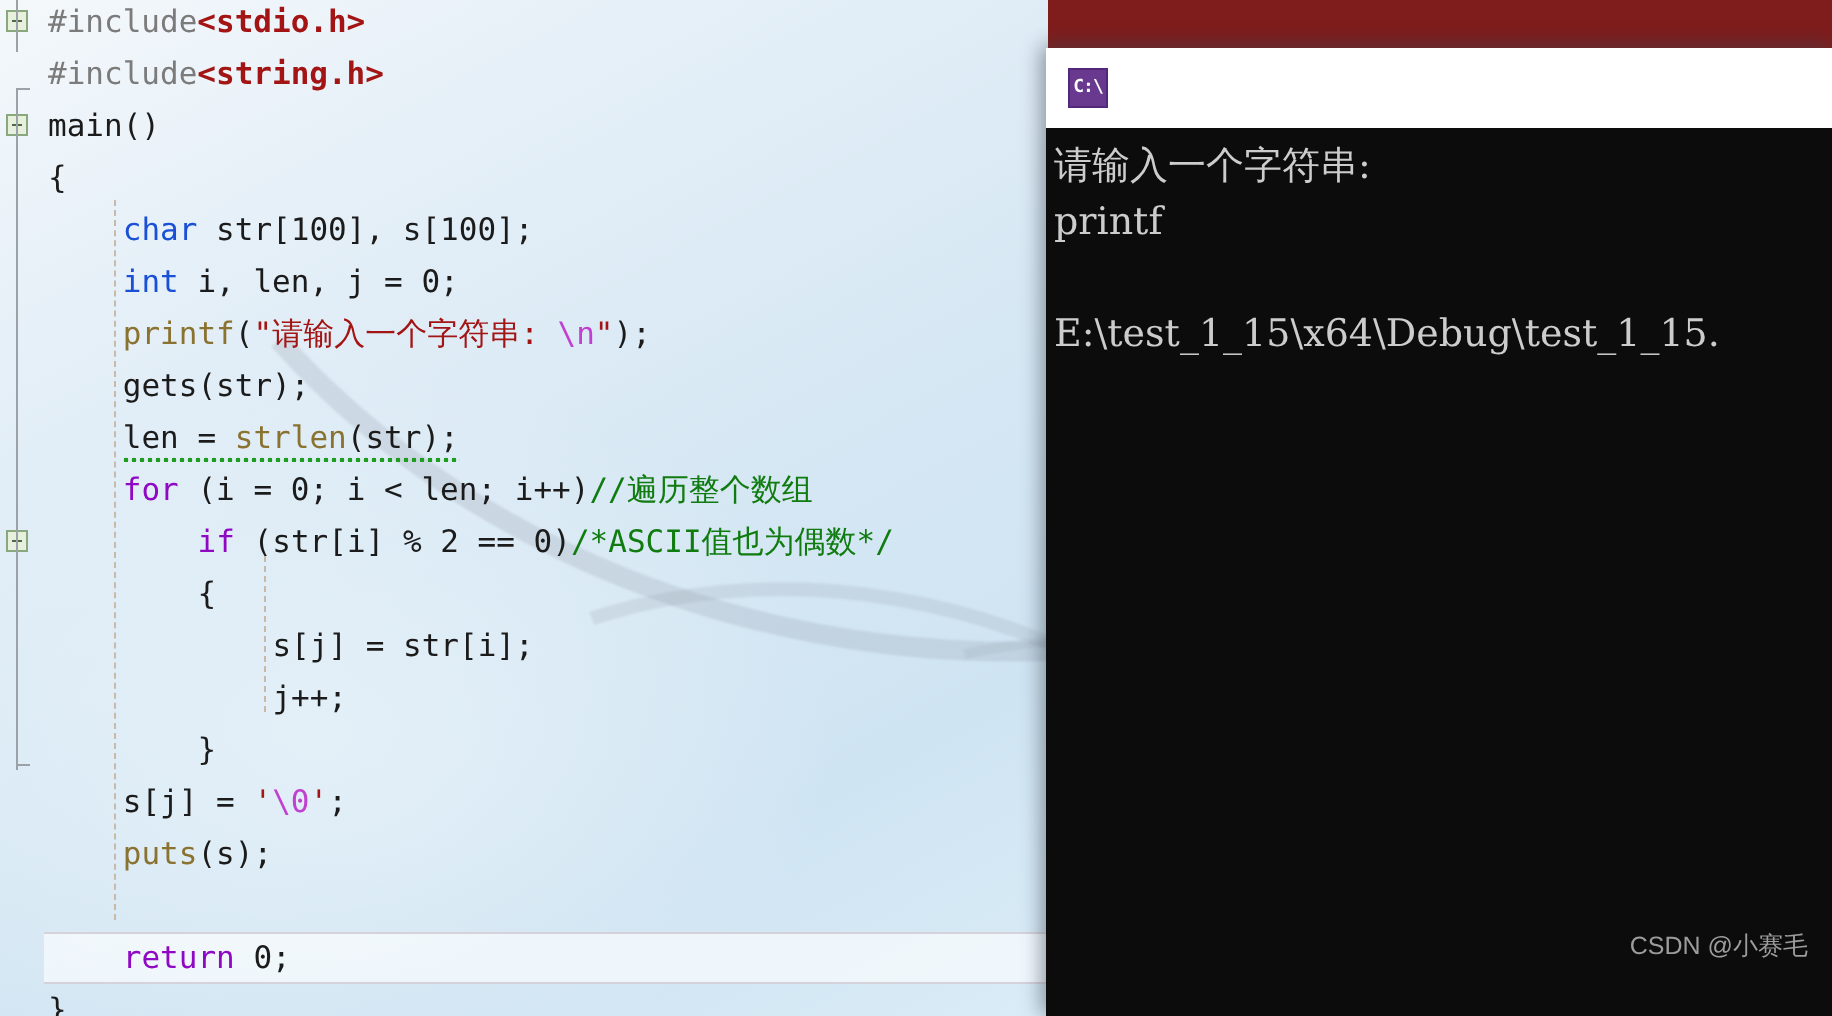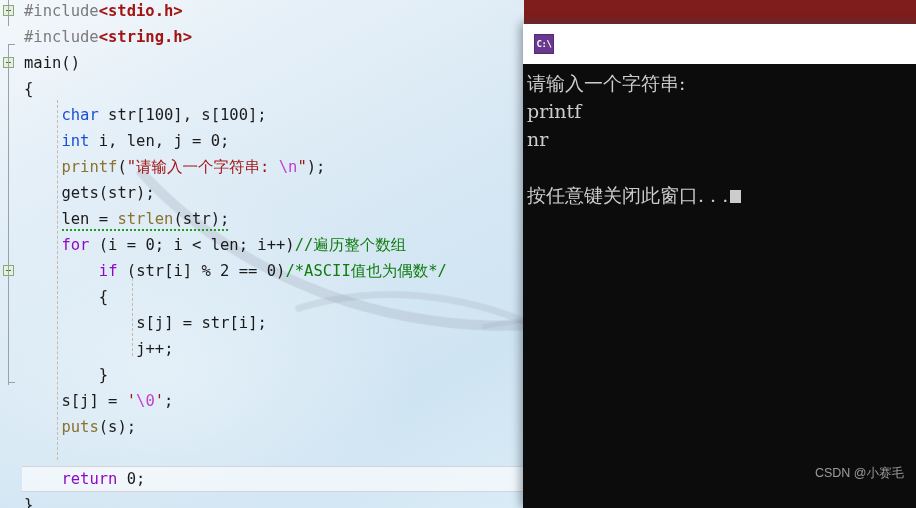--- a/index.html
+++ b/index.html
@@ -252,21 +252,20 @@
     <div id="code"><div class="ln" style="top: -2px; left: 24px;"><span class="t-pre">#include</span><span class="t-inc">&lt;stdio.h&gt;</span></div><div class="ln" style="top: 24px; left: 24px;"><span class="t-pre">#include</span><span class="t-inc">&lt;string.h&gt;</span></div><div class="ln" style="top: 50px; left: 24px;"><span class="t-plain">main()</span></div><div class="ln" style="top: 76px; left: 24px;"><span class="t-plain">{</span></div><div class="ln" style="top: 102px; left: 61.4px;"><span class="t-kw">char</span><span class="t-plain"> str[100], s[100];</span></div><div class="ln" style="top: 128px; left: 61.4px;"><span class="t-kw">int</span><span class="t-plain"> i, len, j = 0;</span></div><div class="ln" style="top: 154px; left: 61.4px;"><span class="t-fn">printf</span><span class="t-plain">(</span><span class="t-str">"请输入一个字符串: </span><span class="t-esc">\n</span><span class="t-str">"</span><span class="t-plain">);</span></div><div class="ln" style="top: 180px; left: 61.4px;"><span class="t-plain">gets(str);</span></div><div class="ln" style="top: 206px; left: 61.4px;"><span class="t-plain">len = </span><span class="t-fn">strlen</span><span class="t-plain">(str);</span></div><div class="squiggle" style="left: 61.4px; top: 227px; width: 168.3px;"></div><div class="ln" style="top: 232px; left: 61.4px;"><span class="t-ctl">for</span><span class="t-plain"> (i = 0; i &lt; len; i++)</span><span class="t-cmt">//遍历整个数组</span></div><div class="ln" style="top: 258px; left: 98.8px;"><span class="t-ctl">if</span><span class="t-plain"> (str[i] % 2 == 0)</span><span class="t-cmt">/*ASCII值也为偶数*/</span></div><div class="ln" style="top: 284px; left: 98.8px;"><span class="t-plain">{</span></div><div class="ln" style="top: 310px; left: 136.2px;"><span class="t-plain">s[j] = str[i];</span></div><div class="ln" style="top: 336px; left: 136.2px;"><span class="t-plain">j++;</span></div><div class="ln" style="top: 362px; left: 98.8px;"><span class="t-plain">}</span></div><div class="ln" style="top: 388px; left: 61.4px;"><span class="t-plain">s[j] = </span><span class="t-str">'</span><span class="t-esc">\0</span><span class="t-str">'</span><span class="t-plain">;</span></div><div class="ln" style="top: 414px; left: 61.4px;"><span class="t-fn">puts</span><span class="t-plain">(s);</span></div><div class="ln" style="top: 440px; left: 61.4px;"></div><div class="cur-line" style="top: 466px;"></div><div class="ln" style="top: 466px; left: 61.4px;"><span class="t-ctl">return</span><span class="t-plain"> 0;</span></div><div class="ln" style="top: 492px; left: 24px;"><span class="t-plain">}</span></div><div class="indent-guide" style="left: 57.4px; top: 100px; height: 360px;"></div><div class="indent-guide" style="left: 132.2px; top: 278px; height: 78px;"></div></div>
   </div>
 
   <div id="console-window">
     <div id="console-titlebar">
       <div id="console-icon">C:\</div>
     </div>
     <div id="console-body">
         <div class="cline">请输入一个字符串:</div>
         <div class="cline">printf</div>
-        <div class="cline">nr</div>
         <div class="cline blank">&nbsp;</div>
-        <div class="cline">按任意键关闭此窗口. . .<span id="caret"></span></div>
+        <div class="cline">E:\test_1_15\x64\Debug\test_1_15.</div>
       </div>
   </div>
 
   <div id="watermark">CSDN @小赛毛</div>
 
 </div>
 
 </body></html>

